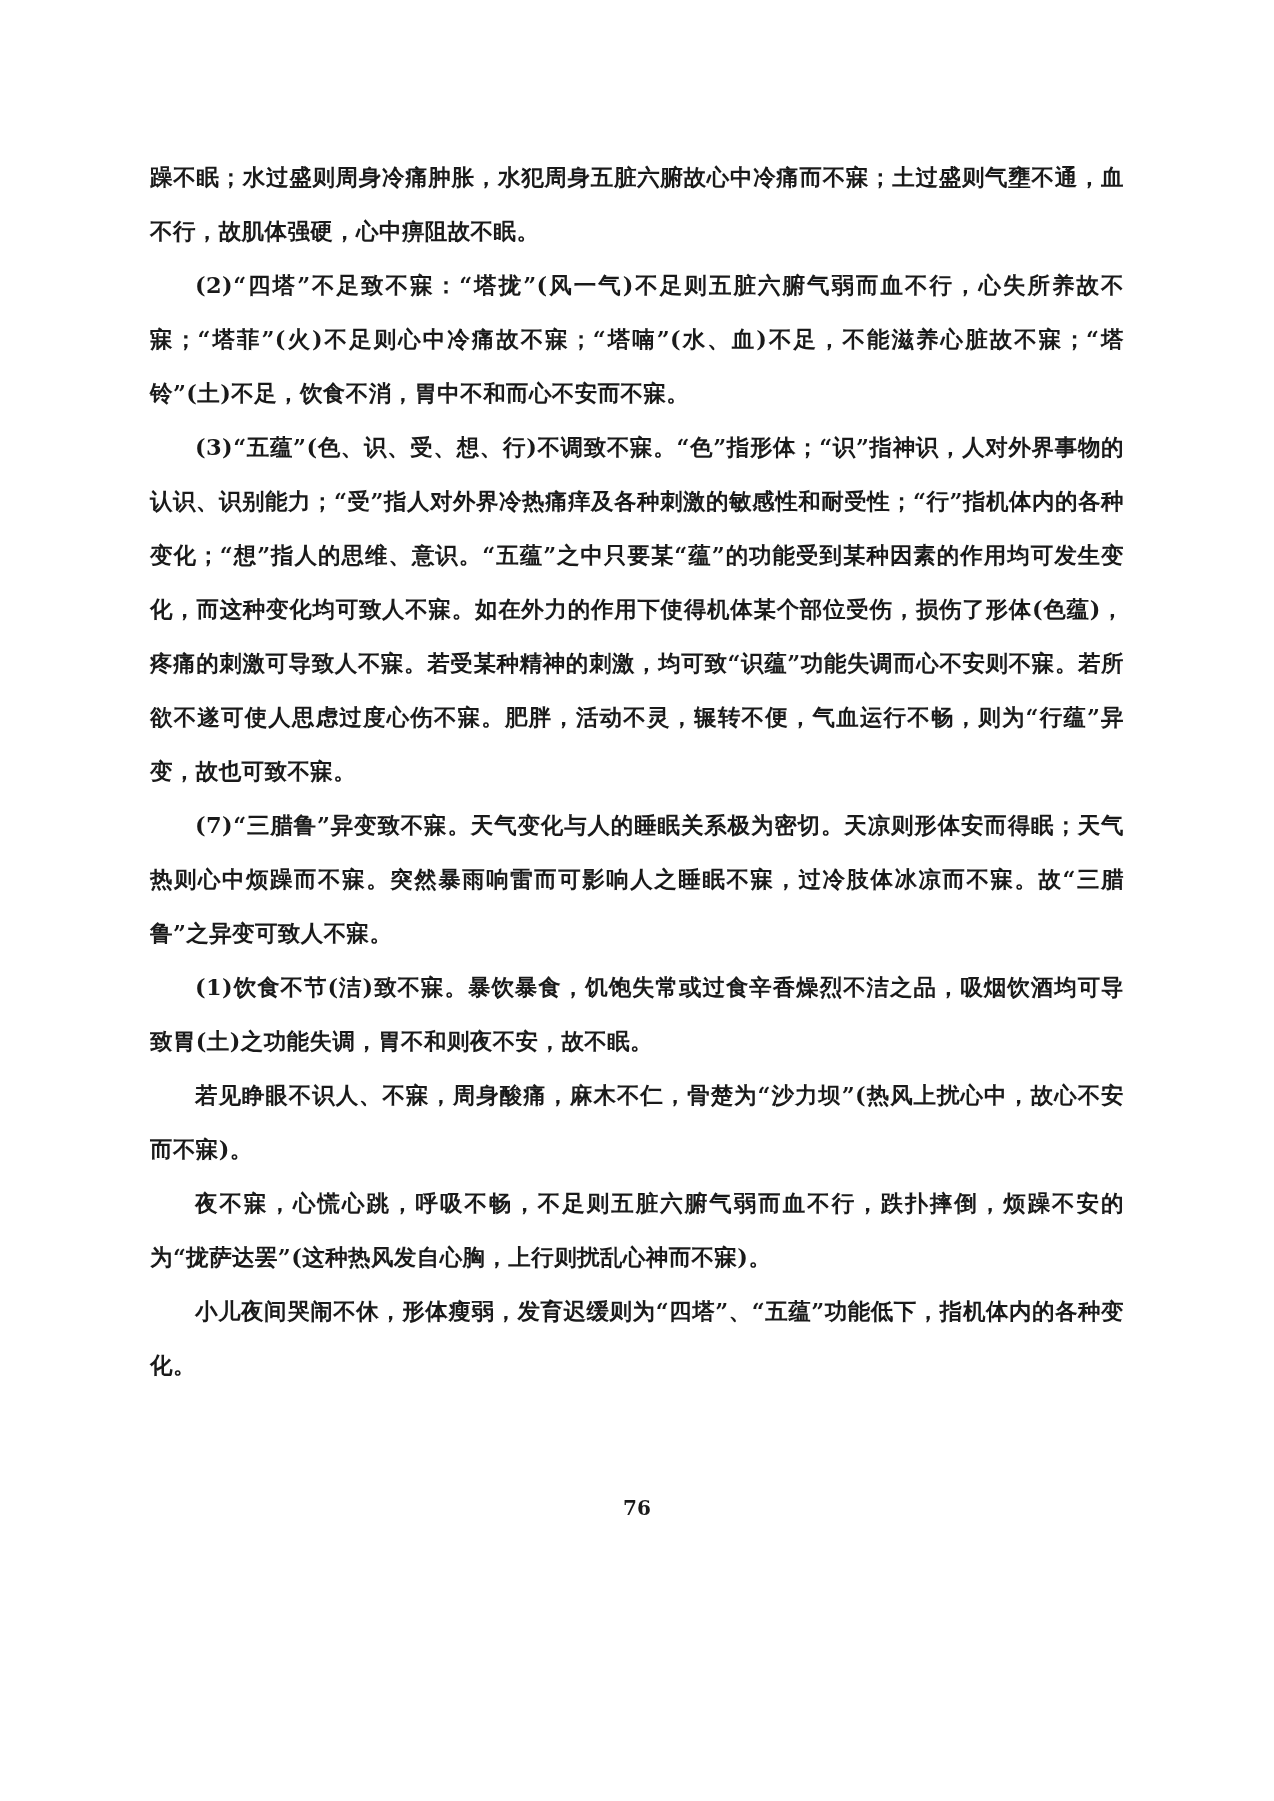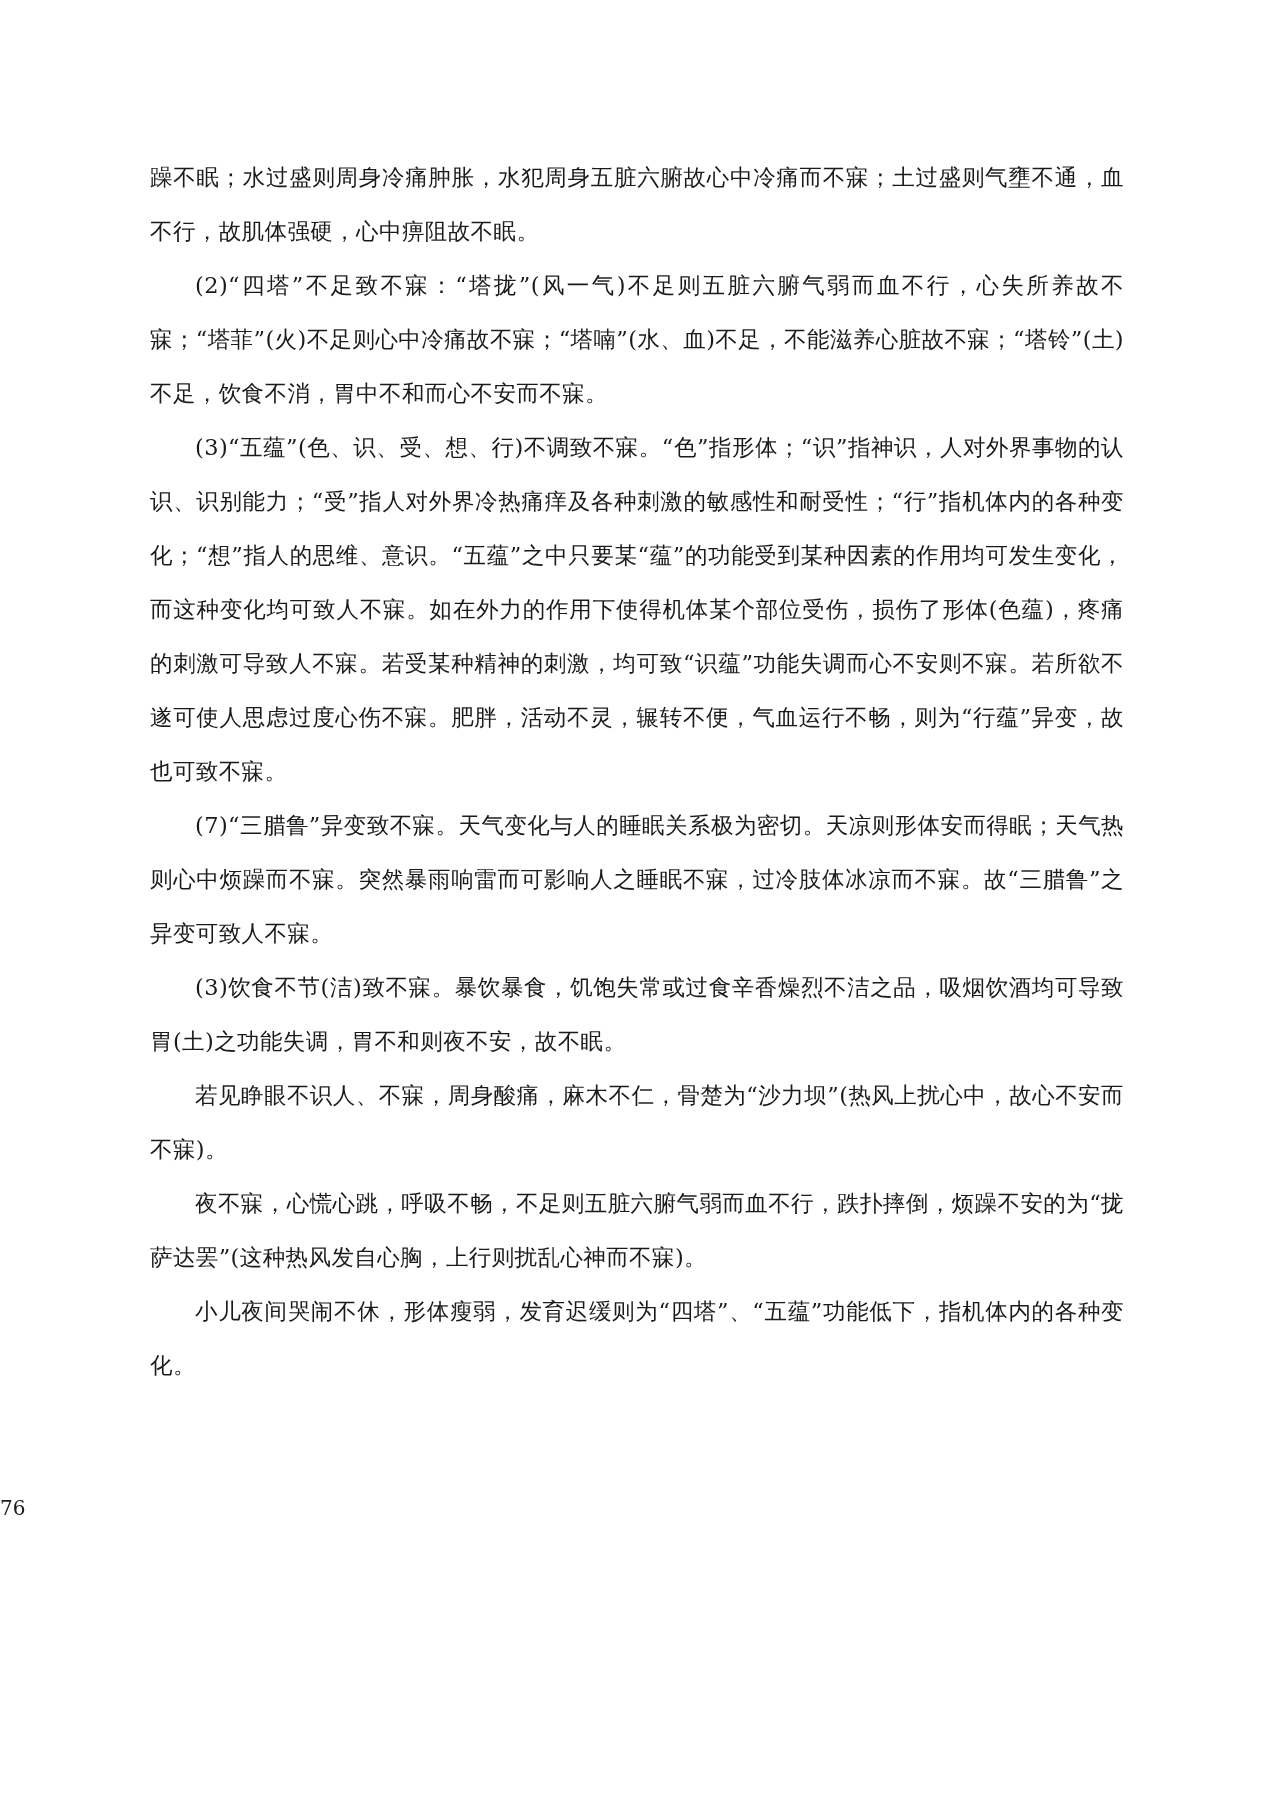--- a/index.html
+++ b/index.html
@@ -13,20 +13,21 @@
     font-family: "DejaVu Serif", "Liberation Serif", serif;
     color: #1a1a1a;
     overflow: hidden;
   }
   .page {
     position: relative;
     width: 1274px;
     height: 1605px;
     box-sizing: border-box;
     padding: 150px 150px 60px 150px;
+    font-weight: bold;
   }
   .body-text {
     font-size: 22.5px;
     line-height: 54px;
     text-align: justify;
     text-justify: inter-ideograph;
     letter-spacing: 0.4px;
   }
   .para {
     margin: 0;
@@ -34,41 +35,41 @@
     white-space: normal;
   }
   .para.indent {
     text-indent: 45px;
   }
   .page-number {
     position: absolute;
     left: 0;
     right: 0;
     bottom: 85px;
-    text-align: left;
+    text-align: center;
     font-size: 20px;
     font-family: "DejaVu Serif", "Liberation Serif", serif;
     color: #1a1a1a;
   }
 </style>
 </head>
 <body>
 
 <div class="page">
   <div class="body-text">
 
     <p class="para">躁不眠；水过盛则周身冷痛肿胀，水犯周身五脏六腑故心中冷痛而不寐；土过盛则气壅不通，血不行，故肌体强硬，心中痹阻故不眠。</p>
 
     <p class="para indent">(2)“四塔”不足致不寐：“塔拢”(风一气)不足则五脏六腑气弱而血不行，心失所养故不寐；“塔菲”(火)不足则心中冷痛故不寐；“塔喃”(水、血)不足，不能滋养心脏故不寐；“塔铃”(土)不足，饮食不消，胃中不和而心不安而不寐。</p>
 
     <p class="para indent">(3)“五蕴”(色、识、受、想、行)不调致不寐。“色”指形体；“识”指神识，人对外界事物的认识、识别能力；“受”指人对外界冷热痛痒及各种刺激的敏感性和耐受性；“行”指机体内的各种变化；“想”指人的思维、意识。“五蕴”之中只要某“蕴”的功能受到某种因素的作用均可发生变化，而这种变化均可致人不寐。如在外力的作用下使得机体某个部位受伤，损伤了形体(色蕴)，疼痛的刺激可导致人不寐。若受某种精神的刺激，均可致“识蕴”功能失调而心不安则不寐。若所欲不遂可使人思虑过度心伤不寐。肥胖，活动不灵，辗转不便，气血运行不畅，则为“行蕴”异变，故也可致不寐。</p>
 
     <p class="para indent">(7)“三腊鲁”异变致不寐。天气变化与人的睡眠关系极为密切。天凉则形体安而得眠；天气热则心中烦躁而不寐。突然暴雨响雷而可影响人之睡眠不寐，过冷肢体冰凉而不寐。故“三腊鲁”之异变可致人不寐。</p>
 
-    <p class="para indent">(3)饮食不节(洁)致不寐。暴饮暴食，饥饱失常或过食辛香燥烈不洁之品，吸烟饮酒均可导致胃(土)之功能失调，胃不和则夜不安，故不眠。</p>
+    <p class="para indent">(1)饮食不节(洁)致不寐。暴饮暴食，饥饱失常或过食辛香燥烈不洁之品，吸烟饮酒均可导致胃(土)之功能失调，胃不和则夜不安，故不眠。</p>
 
     <p class="para indent">若见睁眼不识人、不寐，周身酸痛，麻木不仁，骨楚为“沙力坝”(热风上扰心中，故心不安而不寐)。</p>
 
     <p class="para indent">夜不寐，心慌心跳，呼吸不畅，不足则五脏六腑气弱而血不行，跌扑摔倒，烦躁不安的为“拢萨达罢”(这种热风发自心胸，上行则扰乱心神而不寐)。</p>
 
 
 
     <p class="para indent">小儿夜间哭闹不休，形体瘦弱，发育迟缓则为“四塔”、“五蕴”功能低下，指机体内的各种变化。</p>
 
   </div>

